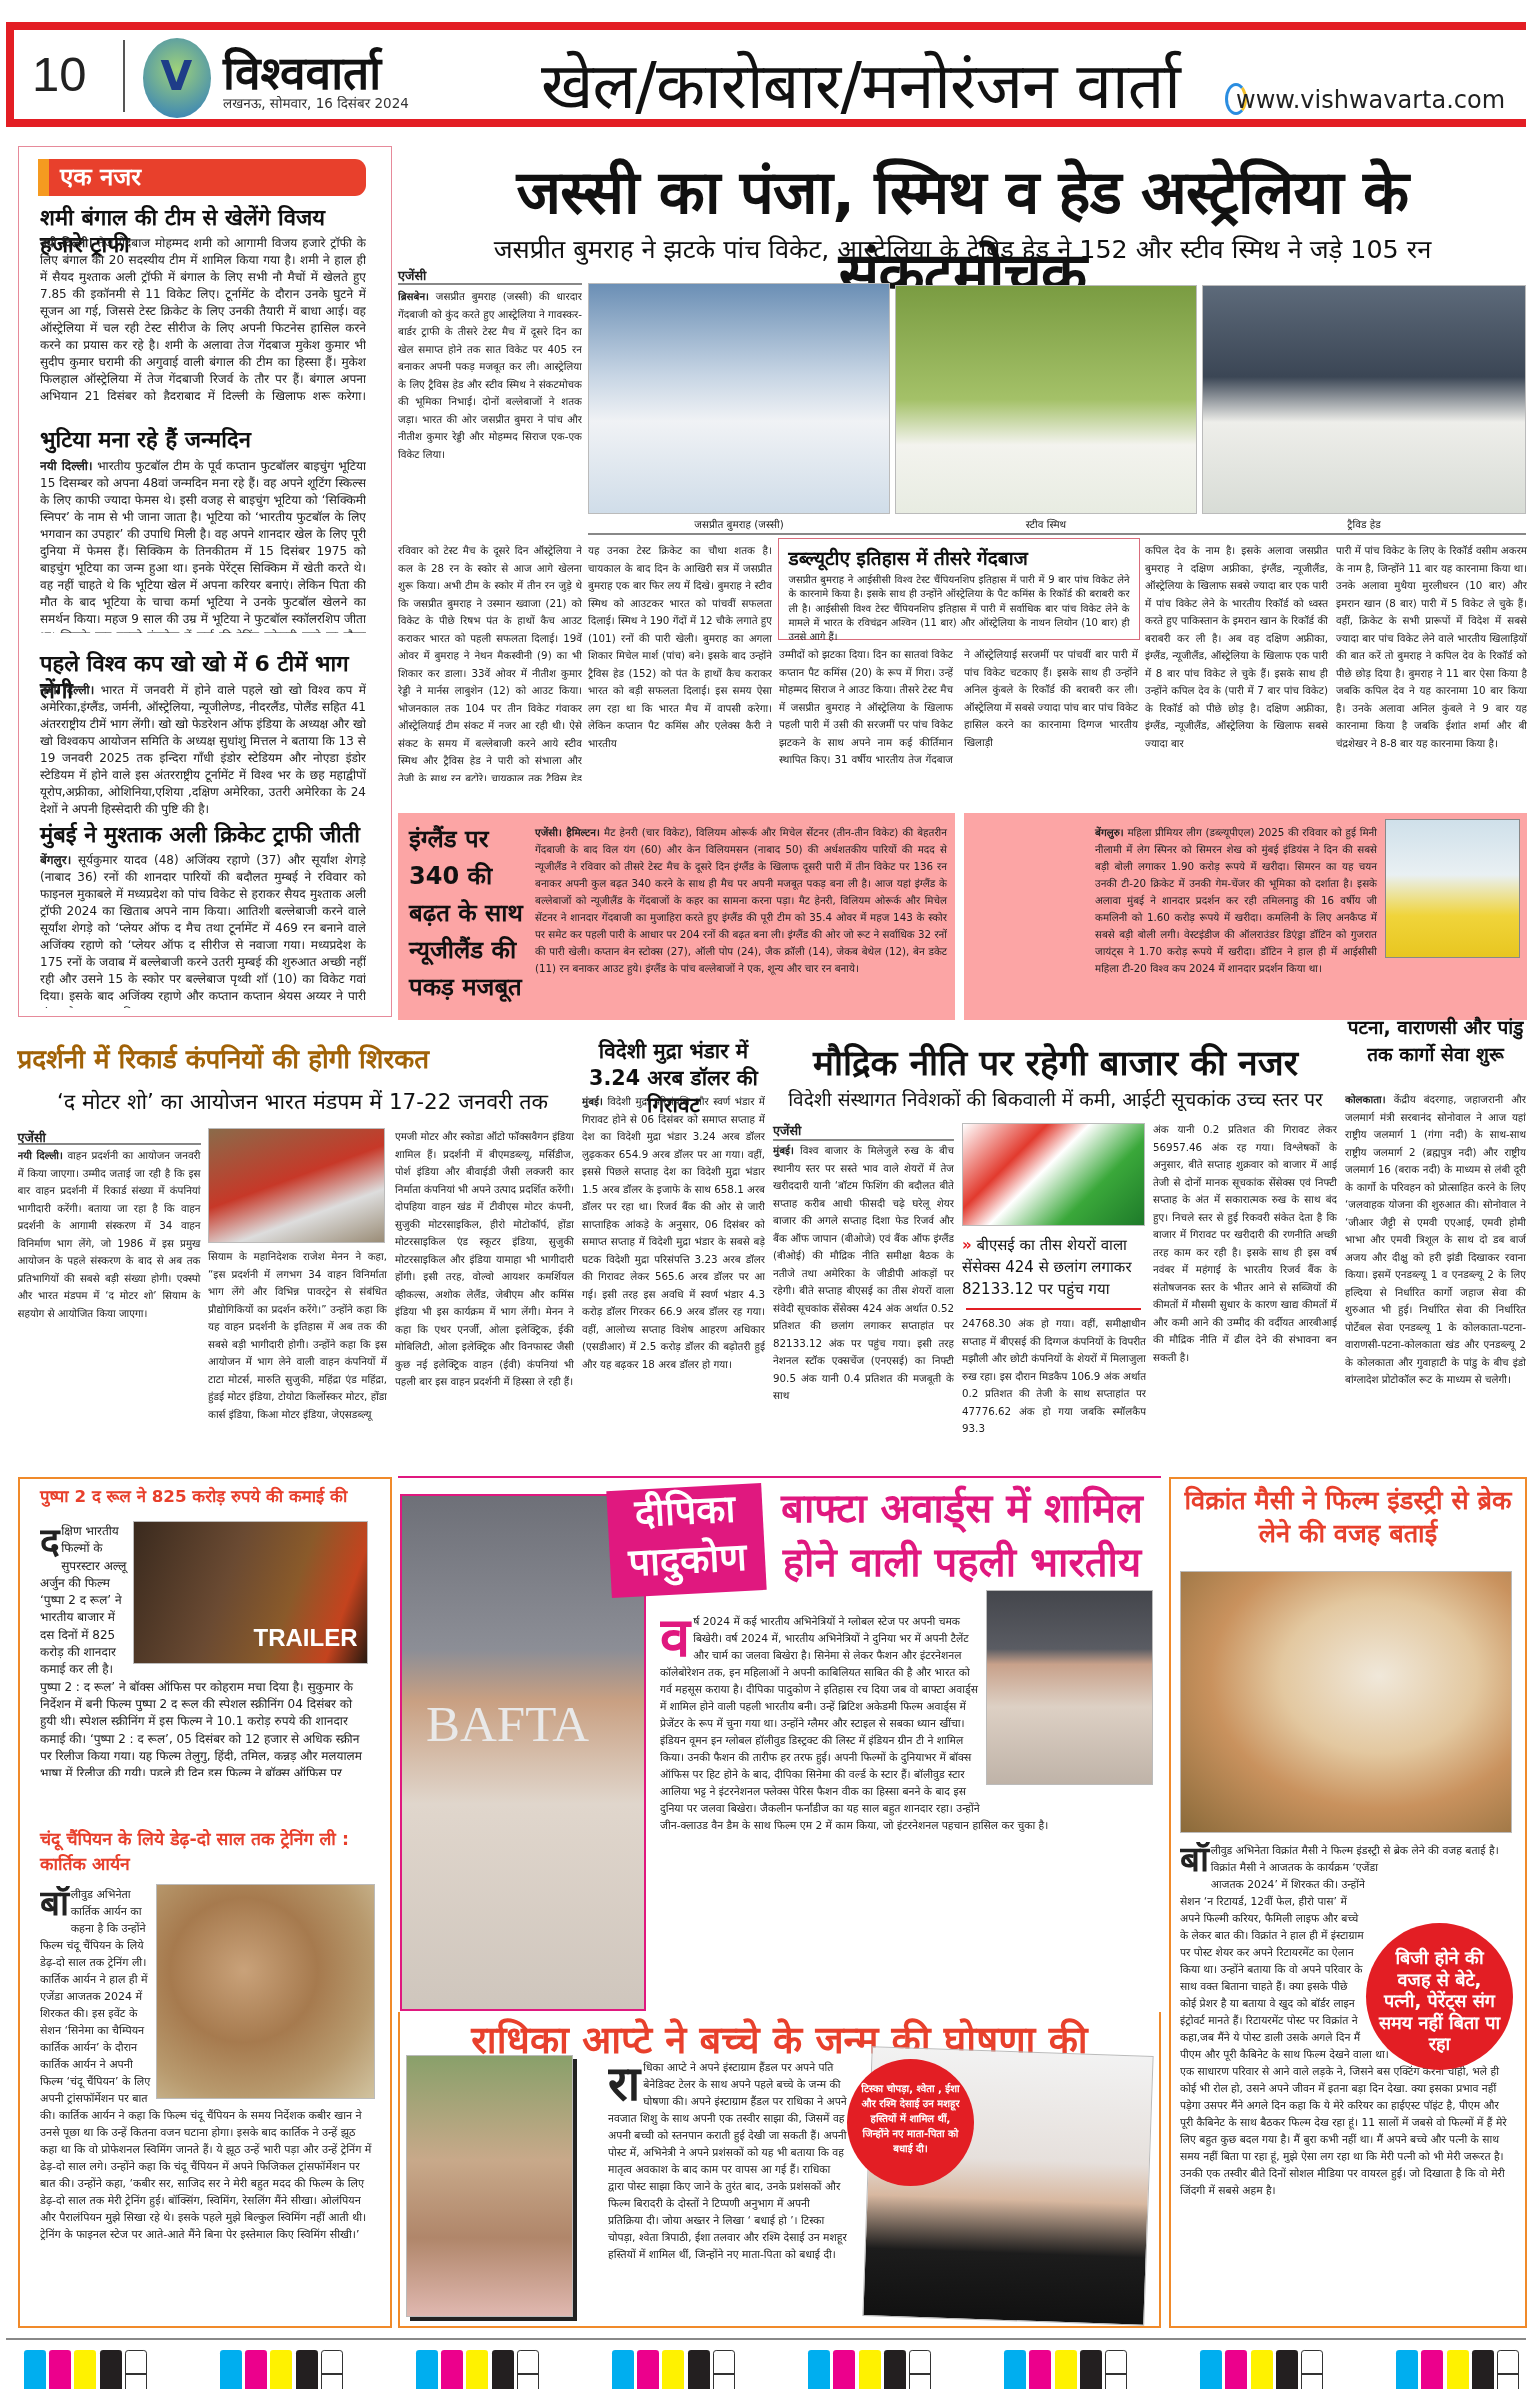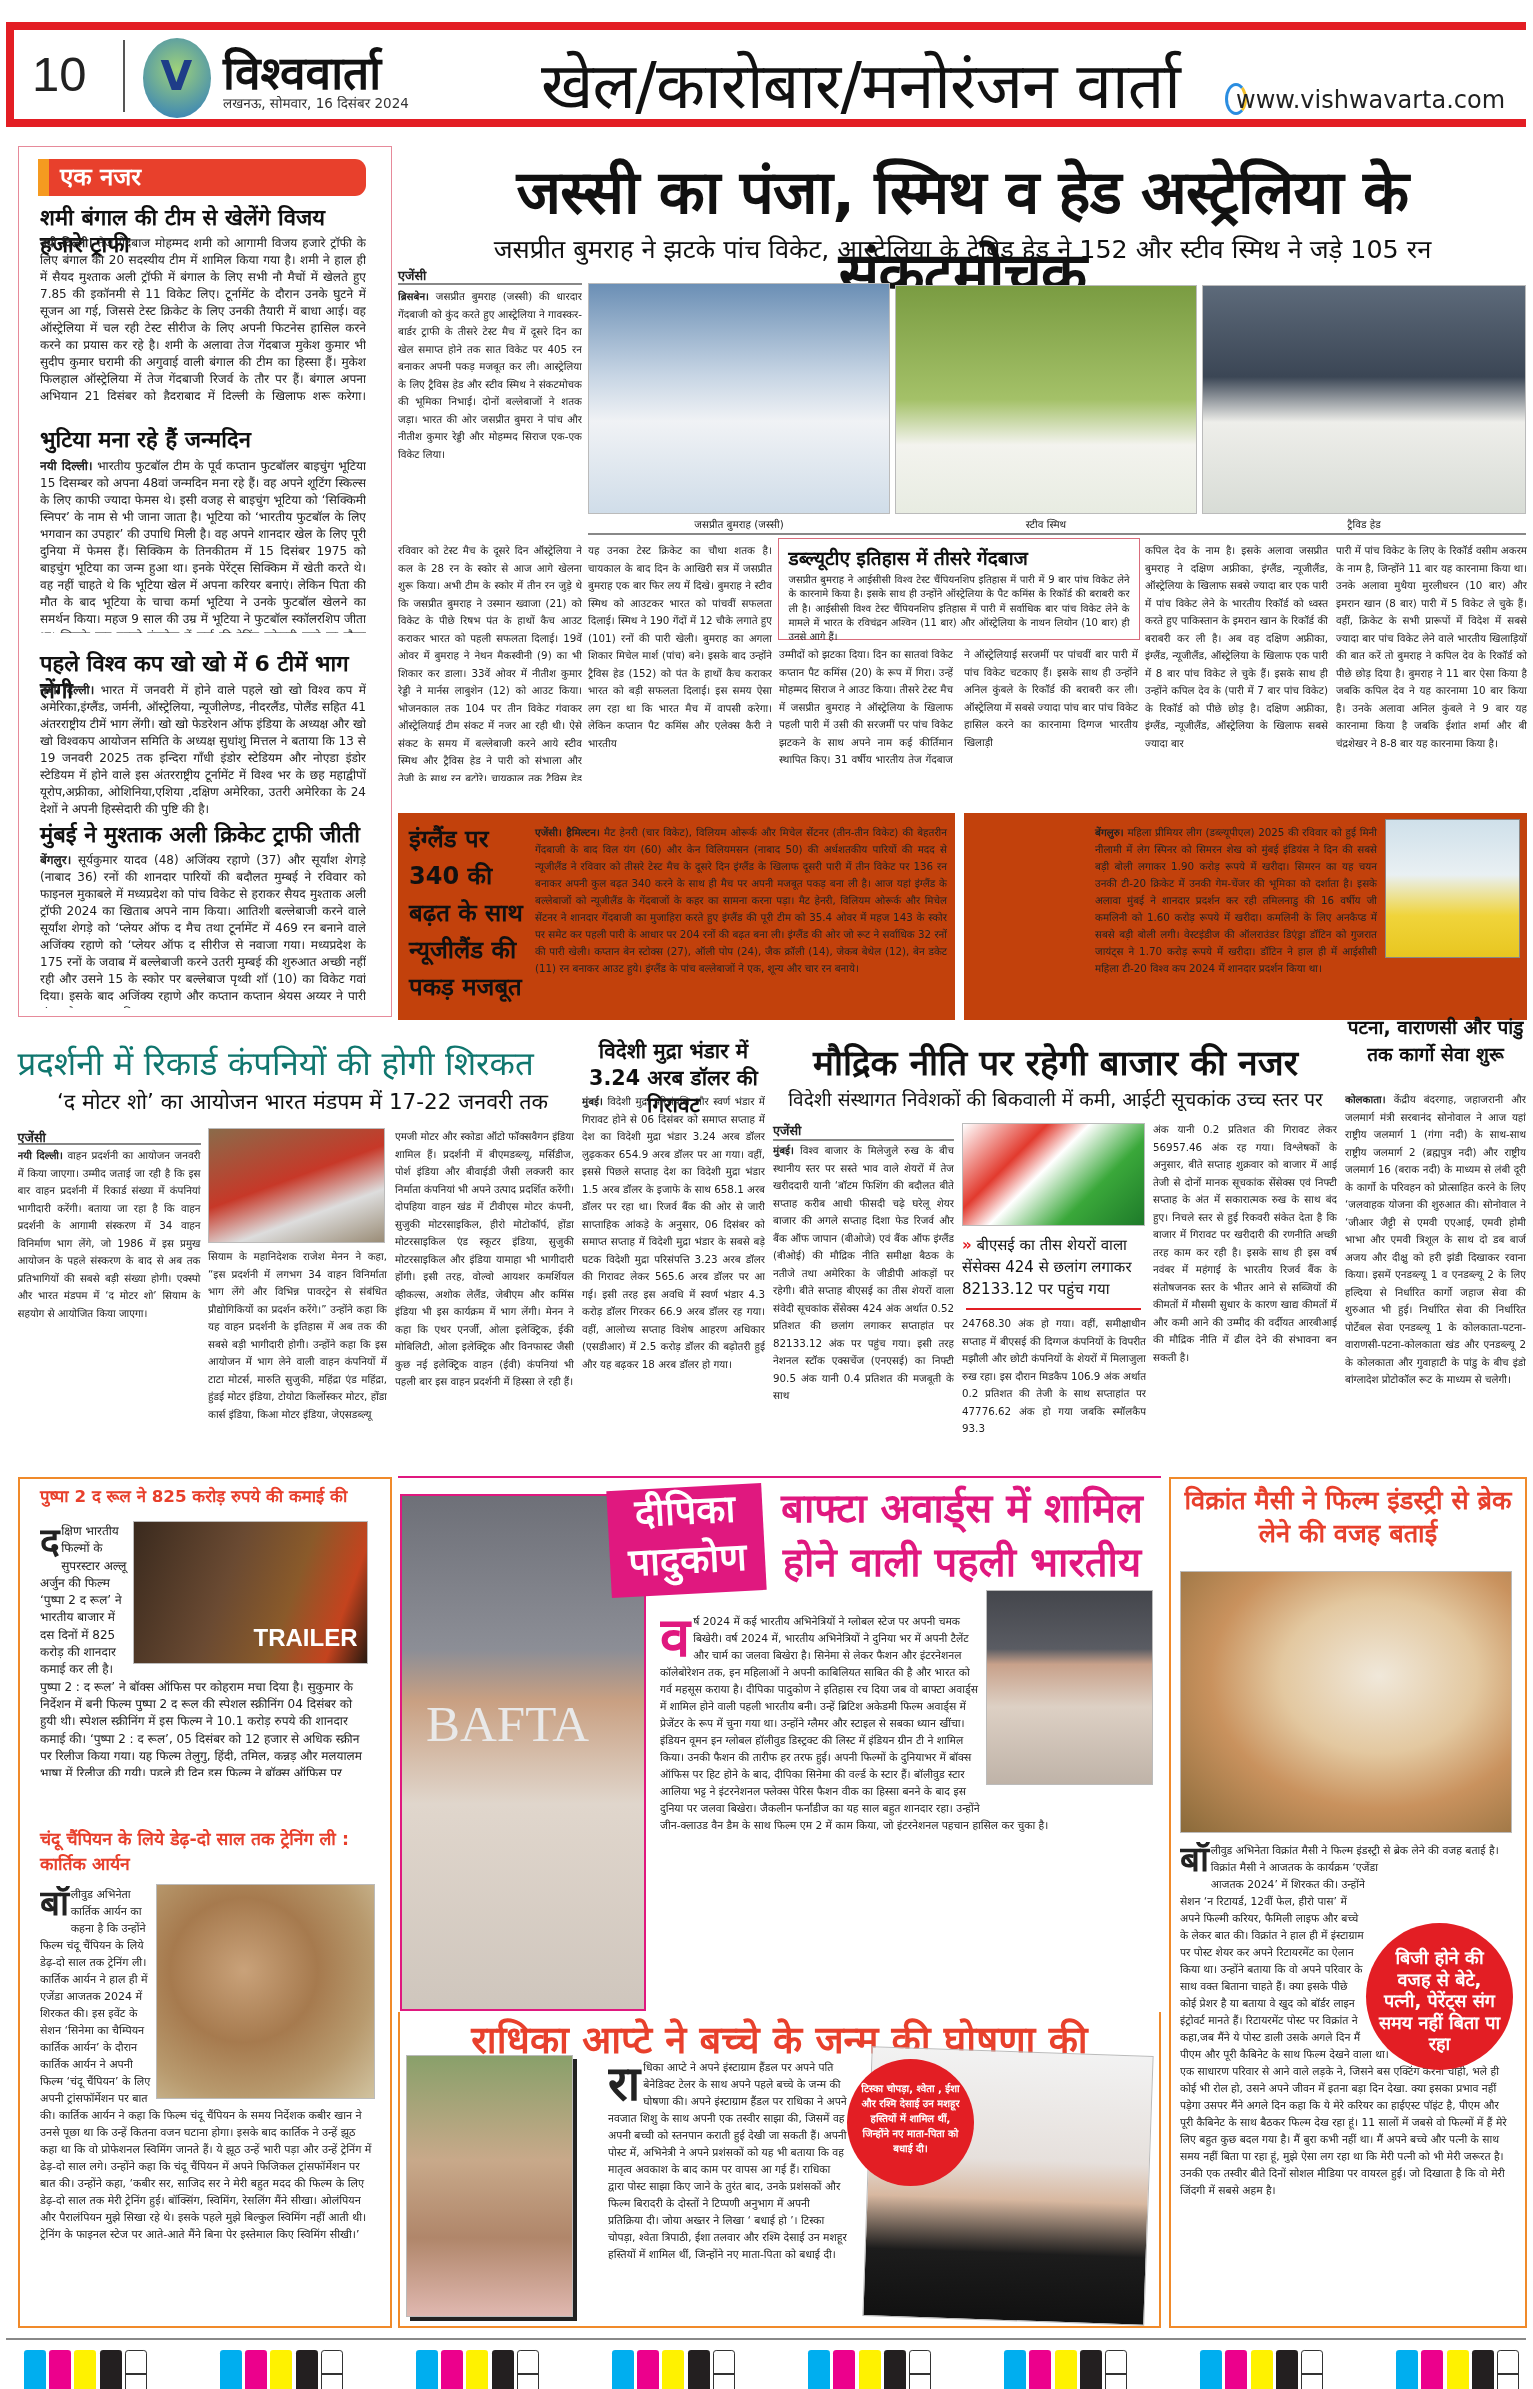--- a/index.html
+++ b/index.html
@@ -21,21 +21,21 @@
 .lhead{font-size:22px;color:#111;font-weight:bold;left:40px;width:334px;line-height:27px}
 .ltext{font-size:12px;line-height:17px;left:40px;width:326px;color:#222;text-align:justify}
 .ltext b{font-weight:bold}
 .main-head{left:398px;top:149px;width:1129px;font-size:60px;font-weight:bold;color:#111;text-align:center;letter-spacing:-0.8px}
 .main-sub{left:398px;top:231px;width:1129px;font-size:25.4px;color:#111;text-align:center}
 .agency{font-size:12.7px;font-weight:bold;color:#222}
 .col{font-size:10.3px;line-height:17.5px;text-align:justify;color:#222}
 .photo{border:0.8px solid #bbb;overflow:hidden}
 .cap{font-size:10.3px;color:#222;text-align:center}
 .hrule{height:1.6px;background:#888}
-.bluebox{background:#c2410c}
+.bluebox{background:#fca5a5}
 .bighead{font-size:30px;font-weight:bold;color:#111;line-height:48px}
 .wtbox{border:1.6px solid #d96c7c;background:#fff}
 .orange-box{border:2.4px solid #f08a2a}
 .pink{color:#e0187f}
 .red{color:#e8402c}
 .circle-red{border-radius:50%;background:#e31e24;color:#fff;text-align:center;font-weight:bold}
 .reg{top:2338px;width:1520px;left:6.4px;height:2.4px;background:#888}
 .regmarks{top:2350px;left:24px;display:flex;gap:0;width:1495px;justify-content:space-between}
 .rm{display:flex;gap:3.2px;align-items:center}
 .rm i{display:block;width:22px;height:48px;border-radius:3.2px}
@@ -102,21 +102,21 @@
   <div style="position:absolute;left:137px;top:11px;width:412px;font-size:10.3px;line-height:17px;text-align:justify"><b>एजेंसी। हैमिल्टन।</b> <span>मैट हेनरी (चार विकेट), विलियम ओरूर्क और मिचेल सेंटनर (तीन-तीन विकेट) की बेहतरीन गेंदबाजी के बाद विल यंग (60) और केन विलियमसन (नाबाद 50) की अर्धशतकीय पारियों की मदद से न्यूजीलैंड ने रविवार को तीसरे टेस्ट मैच के दूसरे दिन इंग्लैंड के खिलाफ दूसरी पारी में तीन विकेट पर 136 रन बनाकर अपनी कुल बढ़त 340 करने के साथ ही मैच पर अपनी मजबूत पकड़ बना ली है। आज यहां इंग्लैंड के बल्लेबाजों को न्यूजीलैंड के गेंदबाजों के कहर का सामना करना पड़ा। मैट हेनरी, विलियम ओरूर्क और मिचेल सेंटनर ने शानदार गेंदबाजी का मुजाहिरा करते हुए इंग्लैंड की पूरी टीम को 35.4 ओवर में महज 143 के स्कोर पर समेट कर पहली पारी के आधार पर 204 रनों की बढ़त बना ली। इंग्लैंड की ओर जो रूट ने सर्वाधिक 32 रनों की पारी खेली। कप्तान बेन स्टोक्स (27), ऑली पोप (24), जैक क्रॉली (14), जेकब बेथेल (12), बेन डकेट (11) रन बनाकर आउट हुये। इंग्लैंड के पांच बल्लेबाजों ने एक, शून्य और चार रन बनाये।</span></div>
 </div>
 
 <div class="abs bluebox" style="left:964px;top:813px;width:563px;height:207px">
   <div style="position:absolute;left:131px;top:11px;width:425px;font-size:10.3px;line-height:17px;text-align:justify">
     <div style="float:right;width:135px;height:139px;margin:-4.8px 0 4.8px 8px;border:0.8px solid #888;background:linear-gradient(180deg,#cfe0ea 0%,#e9f0f3 40%,#f0d43a 70%,#e8c620 100%)"></div>
     <b>बेंगलुरु।</b> <span>महिला प्रीमियर लीग (डब्ल्यूपीएल) 2025 की रविवार को हुई मिनी नीलामी में लेग स्पिनर को सिमरन शेख को मुंबई इंडियंस ने दिन की सबसे बड़ी बोली लगाकर 1.90 करोड़ रूपये में खरीदा। सिमरन का यह चयन उनकी टी-20 क्रिकेट में उनकी गेम-चेंजर की भूमिका को दर्शाता है। इसके अलावा मुंबई ने शानदार प्रदर्शन कर रही तमिलनाडु की 16 वर्षीय जी कमलिनी को 1.60 करोड़ रूपये में खरीदा। कमलिनी के लिए अनकैप्ड में सबसे बड़ी बोली लगी। वेस्टइंडीज की ऑलराउंडर डिएंड्रा डॉटिन को गुजरात जायंट्स ने 1.70 करोड़ रूपये में खरीदा। डॉटिन ने हाल ही में आईसीसी महिला टी-20 विश्व कप 2024 में शानदार प्रदर्शन किया था।</span>
   </div>
 </div>
 
-<div class="abs" style="left:17.5px;top:1040px;width:557px;font-size:33px;font-weight:normal;color:#0f766e">प्रदर्शनी में रिकार्ड कंपनियों की होगी शिरकत</div>
+<div class="abs" style="left:17.5px;top:1040px;width:557px;font-size:26px;font-weight:bold;color:#a16207">प्रदर्शनी में रिकार्ड कंपनियों की होगी शिरकत</div>
 <div class="abs" style="left:32px;top:1086px;width:541px;font-size:21.5px;color:#111;text-align:center">‘द मोटर शो’ का आयोजन भारत मंडपम में 17-22 जनवरी तक</div>
 <div class="abs agency" style="left:17.5px;top:1128px">एजेंसी</div>
 <div class="abs hrule" style="left:17.5px;top:1143px;width:183px"></div>
 <div class="abs col" style="left:17.5px;top:1147px;width:183px;height:322px;overflow:hidden"><b>नयी दिल्ली।</b> <span>वाहन प्रदर्शनी का आयोजन जनवरी में किया जाएगा। उम्मीद जताई जा रही है कि इस बार वाहन प्रदर्शनी में रिकार्ड संख्या में कंपनियां भागीदारी करेंगी। बताया जा रहा है कि वाहन प्रदर्शनी के आगामी संस्करण में 34 वाहन विनिर्माण भाग लेंगे, जो 1986 में इस प्रमुख आयोजन के पहले संस्करण के बाद से अब तक प्रतिभागियों की सबसे बड़ी संख्या होगी। एक्स्पो और भारत मंडपम में ‘द मोटर शो’ सियाम के सहयोग से आयोजित किया जाएगा।</span></div>
 <div class="abs photo" style="left:208px;top:1128px;width:177px;height:115px;background:linear-gradient(160deg,#8a6b4a 0%,#c73828 45%,#ddd 70%,#9a8c76 100%)"></div>
 <div class="abs col" style="left:208px;top:1248px;width:179px;height:220px;overflow:hidden">सियाम के महानिदेशक राजेश मेनन ने कहा, “इस प्रदर्शनी में लगभग 34 वाहन विनिर्माता भाग लेंगे और विभिन्न पावरट्रेन से संबंधित प्रौद्योगिकियों का प्रदर्शन करेंगे।” उन्होंने कहा कि यह वाहन प्रदर्शनी के इतिहास में अब तक की सबसे बड़ी भागीदारी होगी। उन्होंने कहा कि इस आयोजन में भाग लेने वाली वाहन कंपनियों में टाटा मोटर्स, मारुति सुजुकी, महिंद्रा एंड महिंद्रा, हुंडई मोटर इंडिया, टोयोटा किर्लोस्कर मोटर, होंडा कार्स इंडिया, किआ मोटर इंडिया, जेएसडब्ल्यू</div>
 <div class="abs col" style="left:395px;top:1128px;width:179px;height:342px;overflow:hidden">एमजी मोटर और स्कोडा ऑटो फॉक्सवैगन इंडिया शामिल हैं। प्रदर्शनी में बीएमडब्ल्यू, मर्सिडीज, पोर्श इंडिया और बीवाईडी जैसी लक्जरी कार निर्माता कंपनियां भी अपने उत्पाद प्रदर्शित करेंगी। दोपहिया वाहन खंड में टीवीएस मोटर कंपनी, सुजुकी मोटरसाइकिल, हीरो मोटोकॉर्प, होंडा मोटरसाइकिल एंड स्कूटर इंडिया, सुजुकी मोटरसाइकिल और इंडिया यामाहा भी भागीदारी होंगी। इसी तरह, वोल्वो आयशर कमर्शियल व्हीकल्स, अशोक लेलैंड, जेबीएम और कमिंस इंडिया भी इस कार्यक्रम में भाग लेंगी। मेनन ने कहा कि एथर एनर्जी, ओला इलेक्ट्रिक, ईकी मोबिलिटी, ओला इलेक्ट्रिक और विनफास्ट जैसी कुछ नई इलेक्ट्रिक वाहन (ईवी) कंपनियां भी पहली बार इस वाहन प्रदर्शनी में हिस्सा ले रही हैं।</div>
 
 <div class="abs" style="left:582px;top:1038px;width:183px;font-size:20.7px;font-weight:bold;color:#111;text-align:center;line-height:27px">विदेशी मुद्रा भंडार में 3.24 अरब डॉलर की गिरावट</div>
 <div class="abs col" style="left:582px;top:1093px;width:183px;height:377px;overflow:hidden"><b>मुंबई।</b> <span>विदेशी मुद्रा परिसंपत्ति और स्वर्ण भंडार में गिरावट होने से 06 दिसंबर को समाप्त सप्ताह में देश का विदेशी मुद्रा भंडार 3.24 अरब डॉलर लुढ़ककर 654.9 अरब डॉलर पर आ गया। वहीं, इससे पिछले सप्ताह देश का विदेशी मुद्रा भंडार 1.5 अरब डॉलर के इजाफे के साथ 658.1 अरब डॉलर पर रहा था। रिजर्व बैंक की ओर से जारी साप्ताहिक आंकड़े के अनुसार, 06 दिसंबर को समाप्त सप्ताह में विदेशी मुद्रा भंडार के सबसे बड़े घटक विदेशी मुद्रा परिसंपत्ति 3.23 अरब डॉलर की गिरावट लेकर 565.6 अरब डॉलर पर आ गई। इसी तरह इस अवधि में स्वर्ण भंडार 4.3 करोड़ डॉलर गिरकर 66.9 अरब डॉलर रह गया। वहीं, आलोच्य सप्ताह विशेष आहरण अधिकार (एसडीआर) में 2.5 करोड़ डॉलर की बढ़ोतरी हुई और यह बढ़कर 18 अरब डॉलर हो गया।</span></div>

